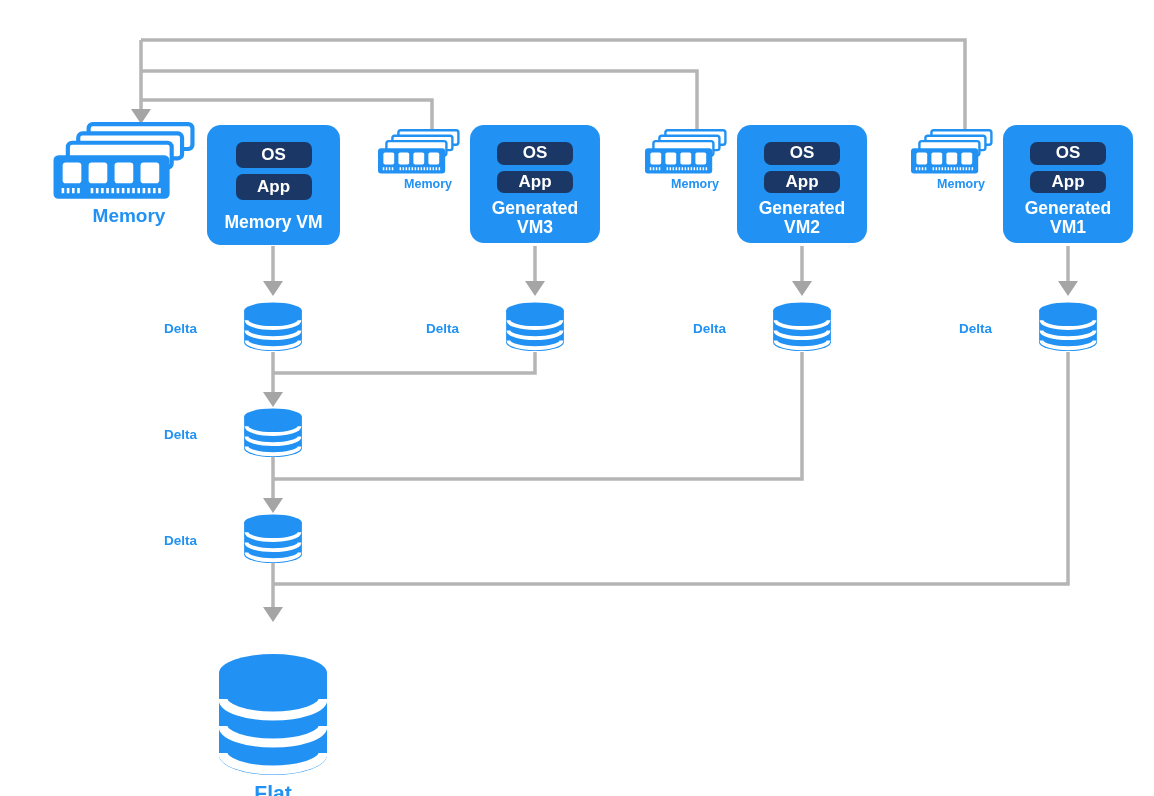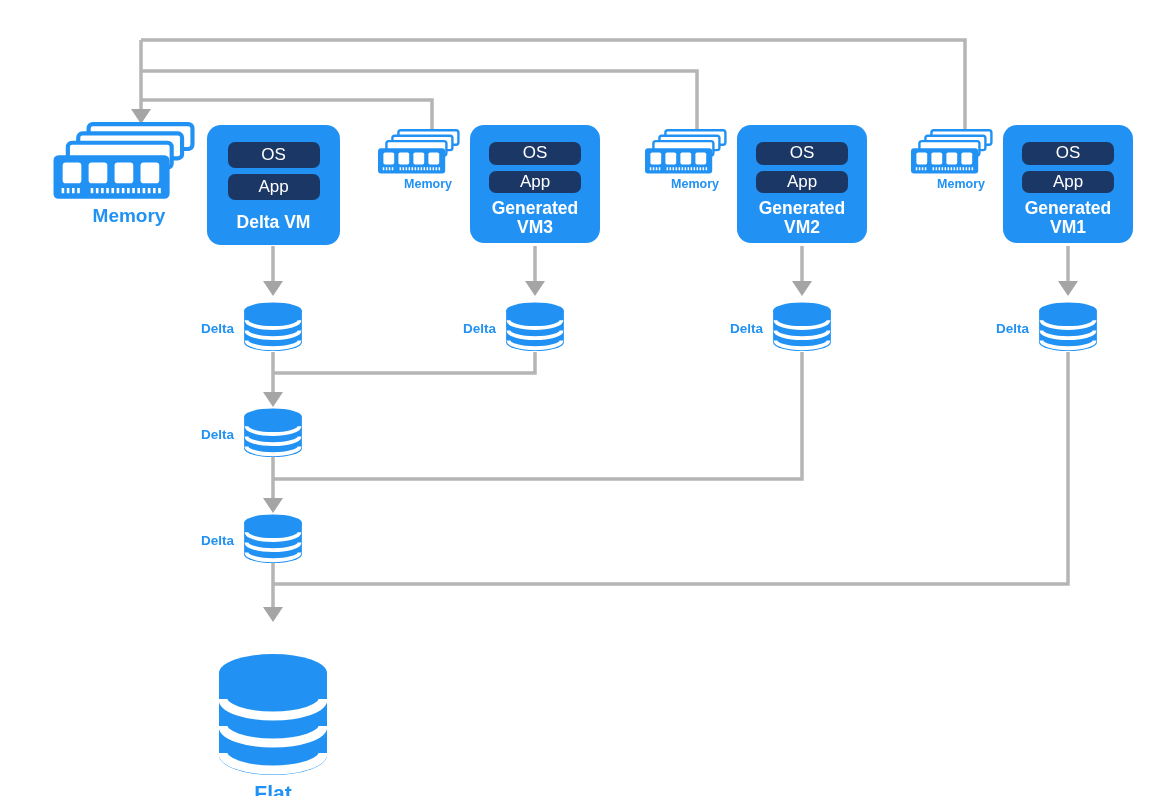--- a/index.html
+++ b/index.html
@@ -17,38 +17,38 @@
   .conn{stroke:var(--line);stroke-width:3.5;fill:none;}
   .ah{fill:var(--arrow);}
 
   
   .vmbox{
     position:absolute;background:var(--blue);border-radius:14px;
     display:flex;flex-direction:column;align-items:center;
     padding-top:17px;box-sizing:border-box;
   }
   .pill{
-    width:92px;height:26px;background:var(--navy);border-radius:7px;
-    color:#fff;font-weight:normal;font-size:17px;
+    width:76px;height:26px;background:var(--navy);border-radius:7px;
+    color:#fff;font-weight:bold;font-size:17px;
     display:flex;align-items:center;justify-content:center;margin-bottom:6px;
   }
   .vmname{
     flex:1;display:flex;flex-direction:column;align-items:center;justify-content:center;
     color:#fff;font-weight:bold;font-size:17.5px;line-height:1.08;padding-bottom:6px;text-align:center;
   }
 
   
   .memstack{position:absolute;display:flex;flex-direction:column;align-items:center;}
   .memlabel{color:var(--blue);font-weight:bold;padding-left:24px;}
   .mem-large .memlabel{font-size:19px;margin-top:2px;margin-right:18px;}
   .mem-small .memlabel{font-size:12.5px;margin-top:1px;margin-right:8px;}
 
   
   .diskrow{position:absolute;display:flex;align-items:center;gap:8px;}
-  .disklabel{width:70px;text-align:right;color:var(--blue);font-weight:bold;font-size:13.5px;}
+  .disklabel{width:70px;color:var(--blue);font-weight:bold;font-size:13.5px;}
   .flatwrap{position:absolute;display:flex;flex-direction:column;align-items:center;}
   .flatlabel{color:var(--blue);font-weight:bold;font-size:21px;margin-top:4px;}
 
   .fill-blue{fill:var(--blue);}
   .stroke-white{stroke:#fff;fill:none;}
   .ram-outline{fill:#fff;stroke:var(--blue);stroke-width:4;}
 </style>
 </head>
 <body>
 
@@ -142,21 +142,21 @@
     <svg width="84" height="47" viewBox="0 0 140 78">
         <use href="#sym-ram"></use>
       </svg>
     <div class="memlabel">Memory</div>
   </div>
 
   <div class="vmbox" style="left:207px;top:125px;width:133px;height:120px;">
     <div class="pill">OS</div>
     <div class="pill">App</div>
     <div class="vmname">
-      <span>Delta VM</span>
+      <span>Memory VM</span>
       <span></span>
     </div>
   </div>
   <div class="vmbox" style="left:470px;top:125px;width:130px;height:118px;">
     <div class="pill">OS</div>
     <div class="pill">App</div>
     <div class="vmname">
       <span>Generated</span>
       <span>VM3</span>
     </div>

